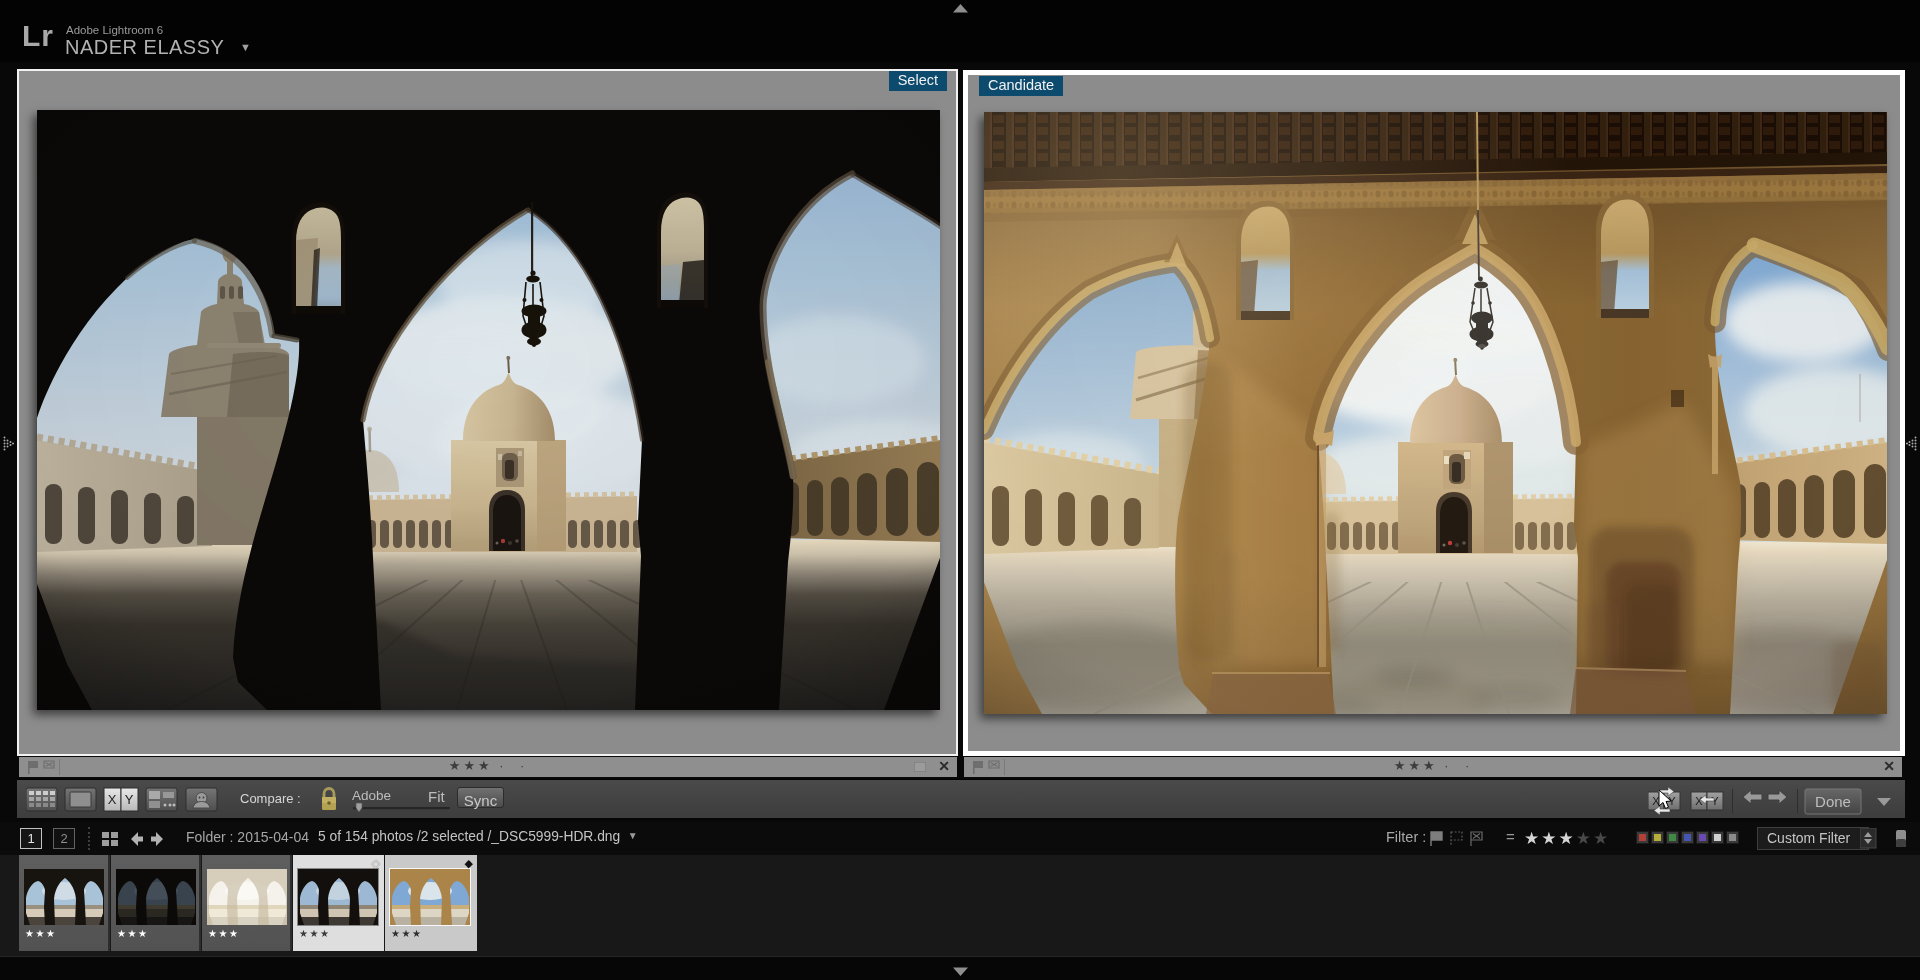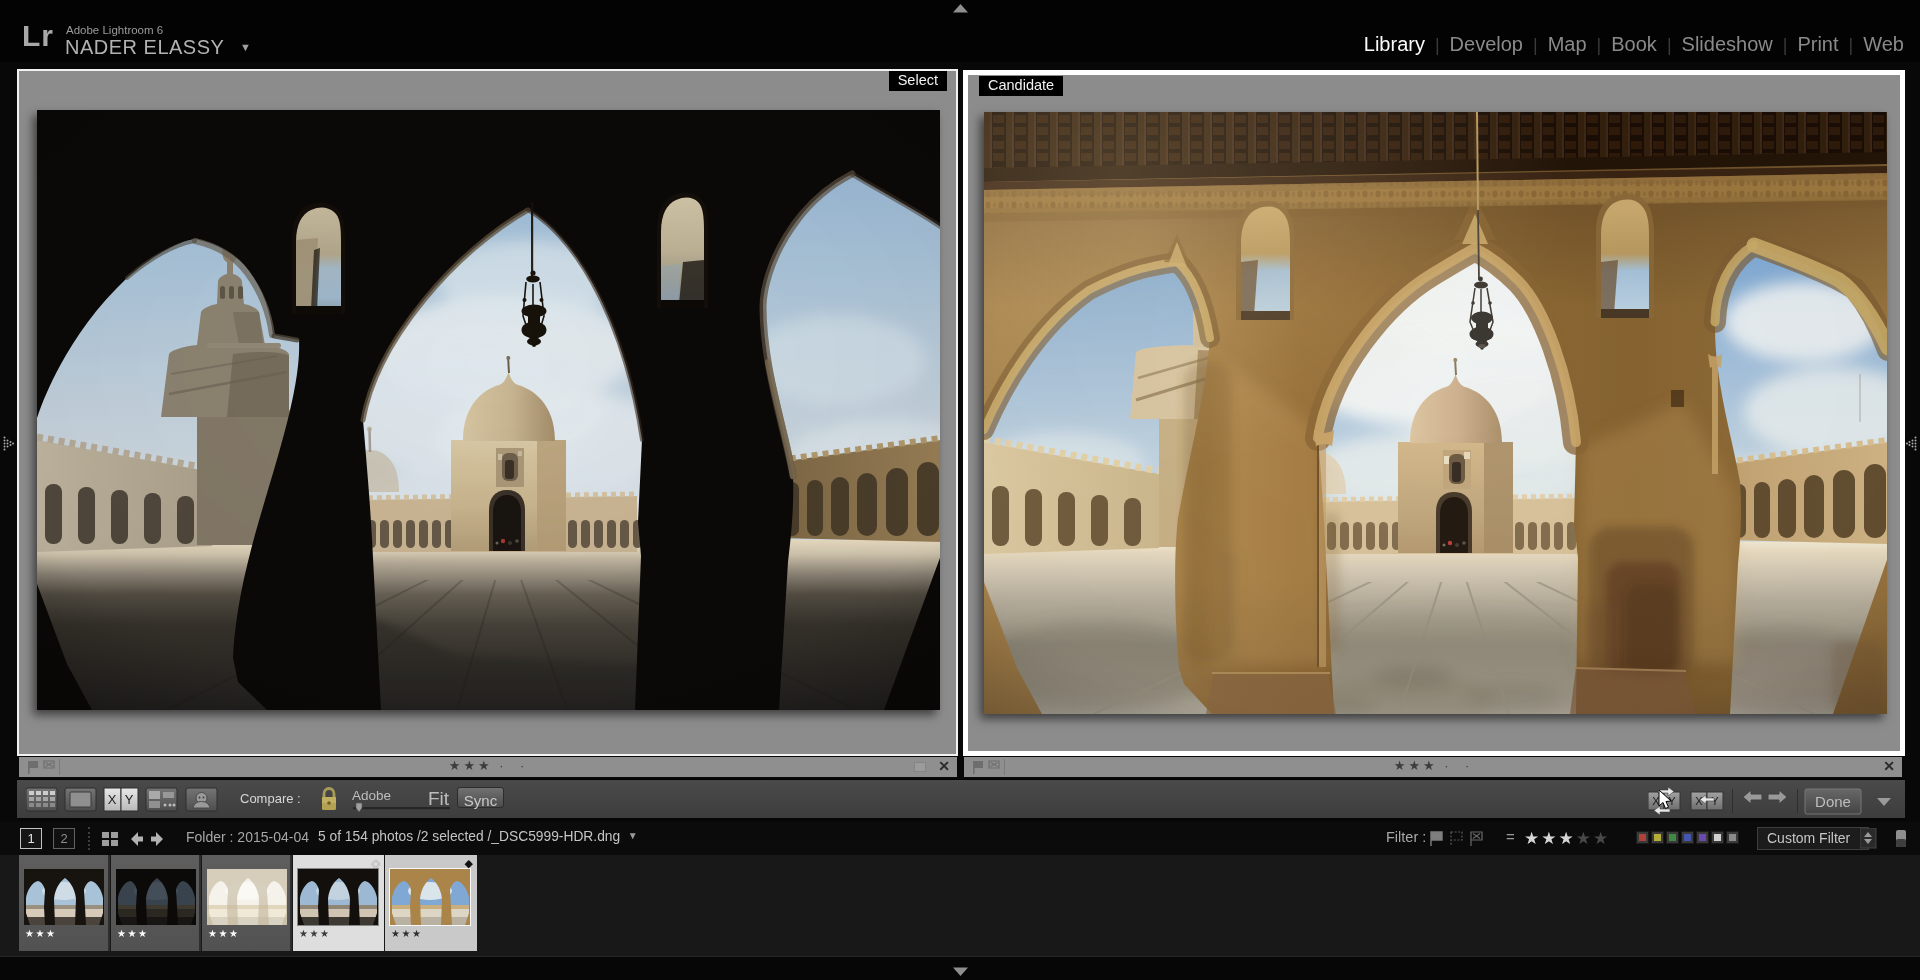--- a/index.html
+++ b/index.html
@@ -13,21 +13,21 @@
   #plate2 .tri { font-size:11px; position:relative; top:-3px; margin-left:10px; color:#a0a0a0; }
   #modules { position:absolute; right:16px; top:33px; color:#8a8a8a; font-size:20px; }
   #modules span.sep { color:#3a3a3a; margin:0 10px; font-size:18px; }
   #modules .active { color:#fafafa; }
   
   #mainbg { position:absolute; left:0; top:62px; width:1920px; height:760px; background:#080808; }
   #lpane { position:absolute; left:17px; top:69px; width:941px; height:687px;
      border:2px solid #f2f2f2; background:#8c8c8c; }
   #rpane { position:absolute; left:963px; top:70px; width:942px; height:686px;
      border:5px solid #ffffff; background:#8c8c8c; }
-  .viewlabel { position:absolute; background:#000000; color:#f2f2f2; font-size:14.5px;
+  .viewlabel { position:absolute; background:#0c4a6e; color:#f2f2f2; font-size:14.5px;
      padding:1px 9px 3px 9px; }
   #sellabel { right:9px; top:0px; }
   #canlabel { left:11px; top:1px; }
   #lphoto { position:absolute; left:18px; top:39px; width:903px; height:600px;
      box-shadow:-4px 5px 9px rgba(0,0,0,0.55); background:#000; }
   #rphoto { position:absolute; left:16px; top:37px; width:903px; height:602px;
      box-shadow:-4px 5px 9px rgba(0,0,0,0.55); background:#888; }
   
   #lstrip { left:19px; width:938px; top:757px; position:absolute; height:20px; background:#8f8f8f; }
   #rstrip { left:964px; width:938px; top:757px; position:absolute; height:20px; background:#8f8f8f; }
@@ -52,23 +52,20 @@
 </style>
 </head>
 <body>
 <div style="position:absolute; left:0; top:0; width:1920px; height:1px; background:#e8e8e8;"></div>
 <div style="position:absolute; left:0; top:977px; width:1920px; height:3px; background:#161c36;"></div>
 
 <div id="topbar">
   <div id="lrlogo">Lr</div>
   <div id="plate1">Adobe Lightroom 6</div>
   <div id="plate2">NADER ELASSY <span class="tri">▼</span></div>
-  <div id="modules">
-    <span class="m active">Library</span><span class="sep">|</span><span class="m">Develop</span><span class="sep">|</span><span class="m">Map</span><span class="sep">|</span><span class="m">Book</span><span class="sep">|</span><span class="m">Slideshow</span><span class="sep">|</span><span class="m">Print</span><span class="sep">|</span><span class="m">Web</span>
-  </div>
 </div>
 
 <div id="mainbg"></div>
 <div id="lpane">
   <div class="viewlabel" id="sellabel">Select</div>
   <div id="lphoto">
 <svg width="903" height="600" viewBox="0 0 903 600">
 <defs>
  <linearGradient id="Lsky" x1="0" y1="0" x2="0" y2="450" gradientUnits="userSpaceOnUse">
   <stop offset="0" stop-color="#93b4d6"></stop>
@@ -646,21 +643,21 @@
       <circle cx="177.5" cy="10.5" r="0.9" fill="#3a3a3a"></circle>
   </svg>
   <div class="tbtxt" style="left:223px;">Compare :</div>
   <svg class="ticon" style="left:303px; top:6px;" width="18" height="28" viewBox="0 0 18 28">
     <path d="M4,12 L4,8 C4,4.7 6.2,2.5 9,2.5 C11.8,2.5 14,4.7 14,8 L14,12" fill="none" stroke="#a89a58" stroke-width="2.8"></path>
     <rect x="2" y="11" width="14" height="13" rx="1.5" fill="#b3a252"></rect>
     <rect x="2" y="11" width="14" height="6" fill="#c4b467" opacity="0.8"></rect>
     <circle cx="9" cy="17" r="1.8" fill="#6a5f2a"></circle>
   </svg>
   <div class="tbtxt" style="left:335px; color:#bdbdbd; font-size:13.5px; top:8px;">Adobe</div>
-  <div class="tbtxt" style="left:411px; color:#bdbdbd; font-size:19px; top:8px;">Fit</div>
+  <div class="tbtxt" style="left:411px; color:#bdbdbd; font-size:15px; top:8px;">Fit</div>
   <svg class="ticon" style="left:336px; top:22px;" width="100" height="14" viewBox="0 0 100 14">
     <rect x="0" y="5" width="97" height="2.2" rx="1" fill="#262626"></rect>
     <path d="M3,1 L9,1 L9,6 L6,10 L3,6 Z" fill="#a0a0a0" stroke="#555" stroke-width="0.7"></path>
   </svg>
   <div style="position:absolute; left:440px; top:7px; width:47px; height:21px; border-radius:3px;
       background:linear-gradient(#717171,#4b4b4b); border:1px solid #2c2c2c;
       color:#c9c9c9; font-size:15px; text-align:center; line-height:25px;">Sync</div>
 
   <svg class="ticon" style="left:1631px; top:6px;" width="260" height="30" viewBox="0 0 260 30">
     <defs>

